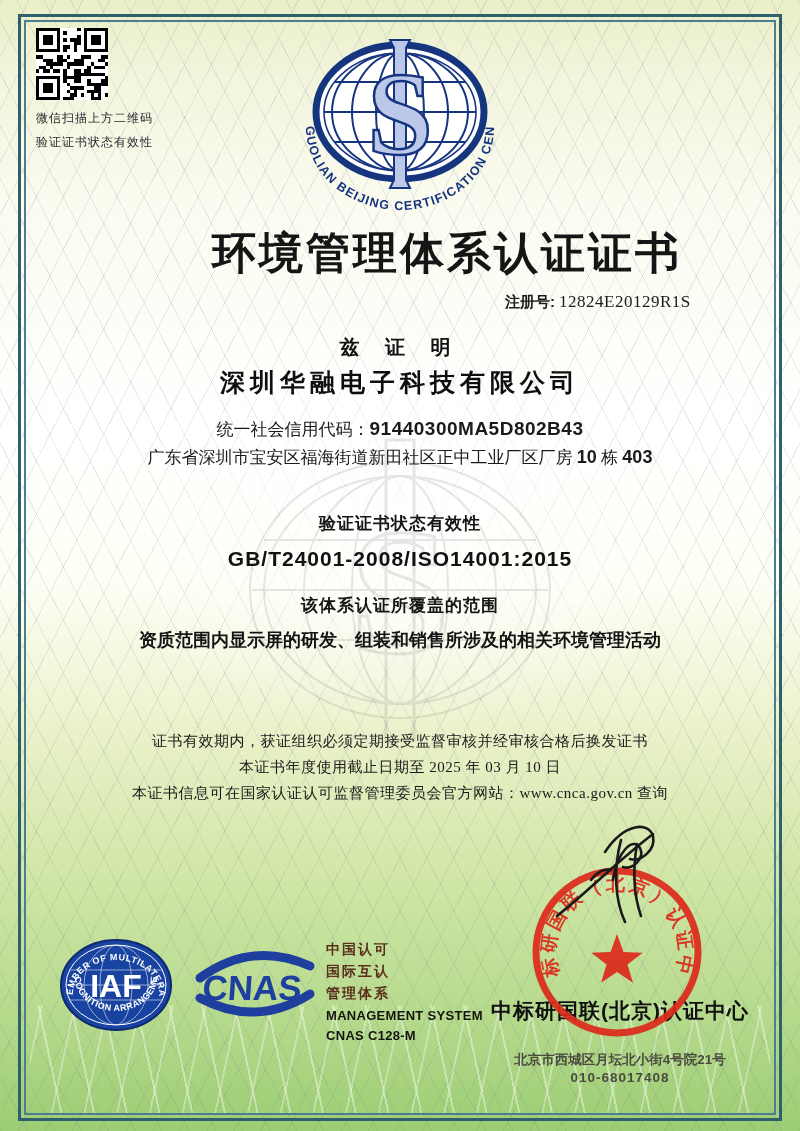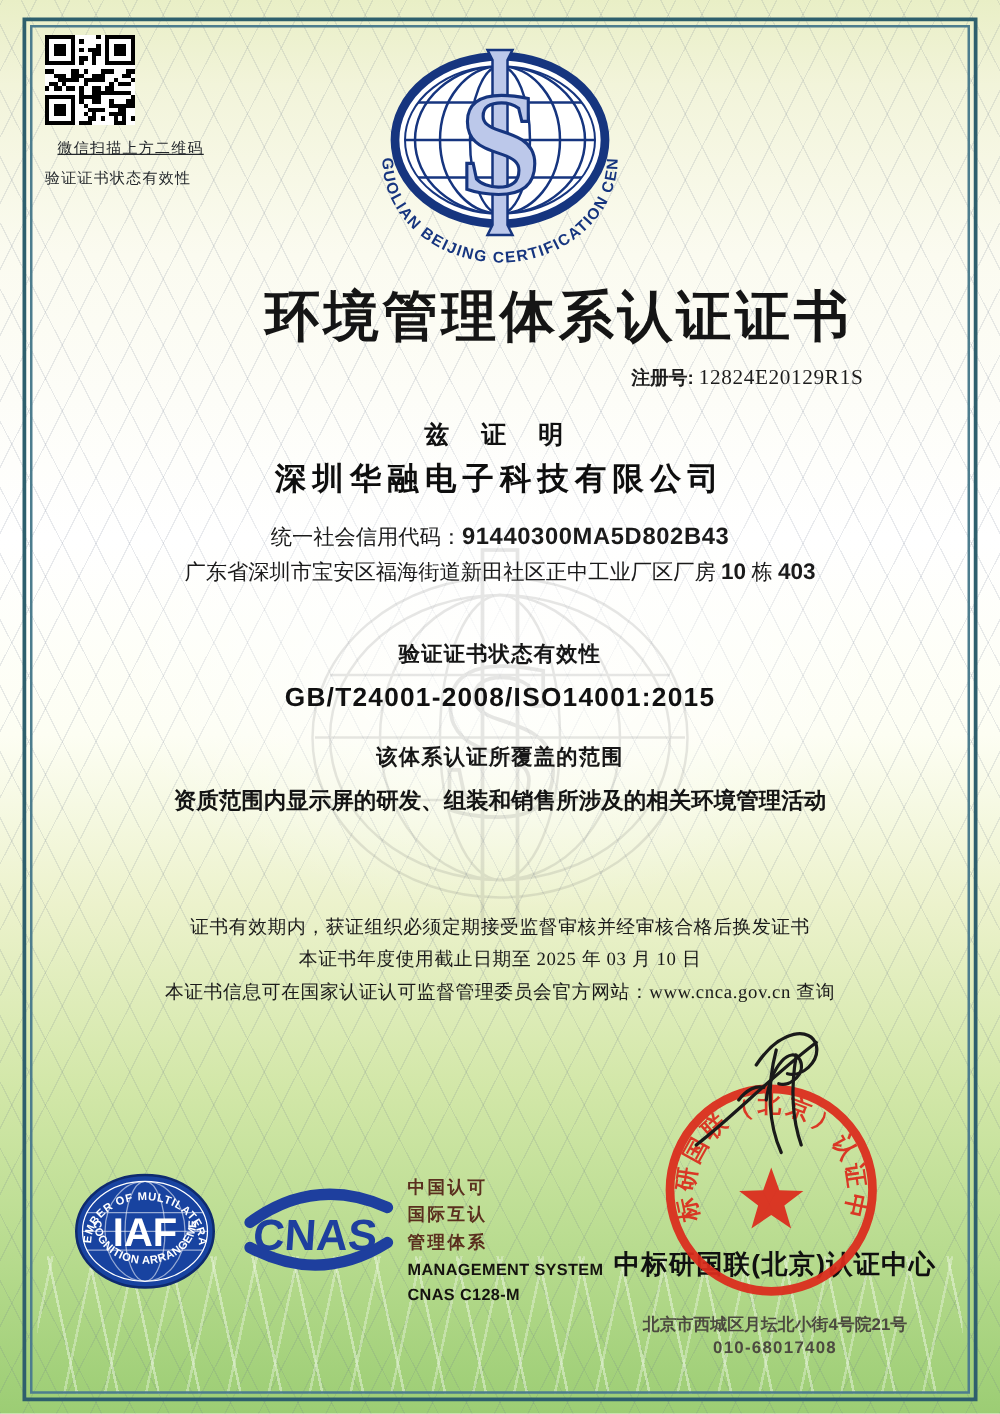--- a/index.html
+++ b/index.html
@@ -209,21 +209,21 @@
       <rect x="0" y="0" width="7" height="7" fill="#000"></rect>
       <rect x="1" y="1" width="5" height="5" fill="#fff"></rect>
       <rect x="2" y="2" width="3" height="3" fill="#000"></rect>
       <rect x="14" y="0" width="7" height="7" fill="#000"></rect>
       <rect x="15" y="1" width="5" height="5" fill="#fff"></rect>
       <rect x="16" y="2" width="3" height="3" fill="#000"></rect>
       <rect x="0" y="14" width="7" height="7" fill="#000"></rect>
       <rect x="1" y="15" width="5" height="5" fill="#fff"></rect>
       <rect x="2" y="16" width="3" height="3" fill="#000"></rect>
     </svg>
-  <div class="abs z2 qr-caption" style="left:46px;top:110px;text-decoration:underline;">微信扫描上方二维码</div>
+  <div class="abs z2 qr-caption" style="left:36px;top:110px;">微信扫描上方二维码</div>
   <div class="abs z2 qr-caption" style="left:36px;top:134px;">验证证书状态有效性</div>
 
   <svg class="abs z2" style="left:296px;top:32px;" width="208" height="188" viewBox="0 0 208 188">
     <ellipse cx="104" cy="80" rx="84" ry="67" fill="#ffffff" stroke="var(--logo-navy)" stroke-width="7"></ellipse>
     <ellipse cx="104" cy="80" rx="76" ry="59" fill="none" stroke="var(--logo-navy)" stroke-width="1.6"></ellipse>
     <clipPath id="globeClip">
         <ellipse cx="104" cy="80" rx="76" ry="59"></ellipse>
       </clipPath>
     <g clip-path="url(#globeClip)" fill="none" stroke="var(--logo-navy)" stroke-width="2">
       <ellipse cx="104" cy="80" rx="24" ry="59"></ellipse>

